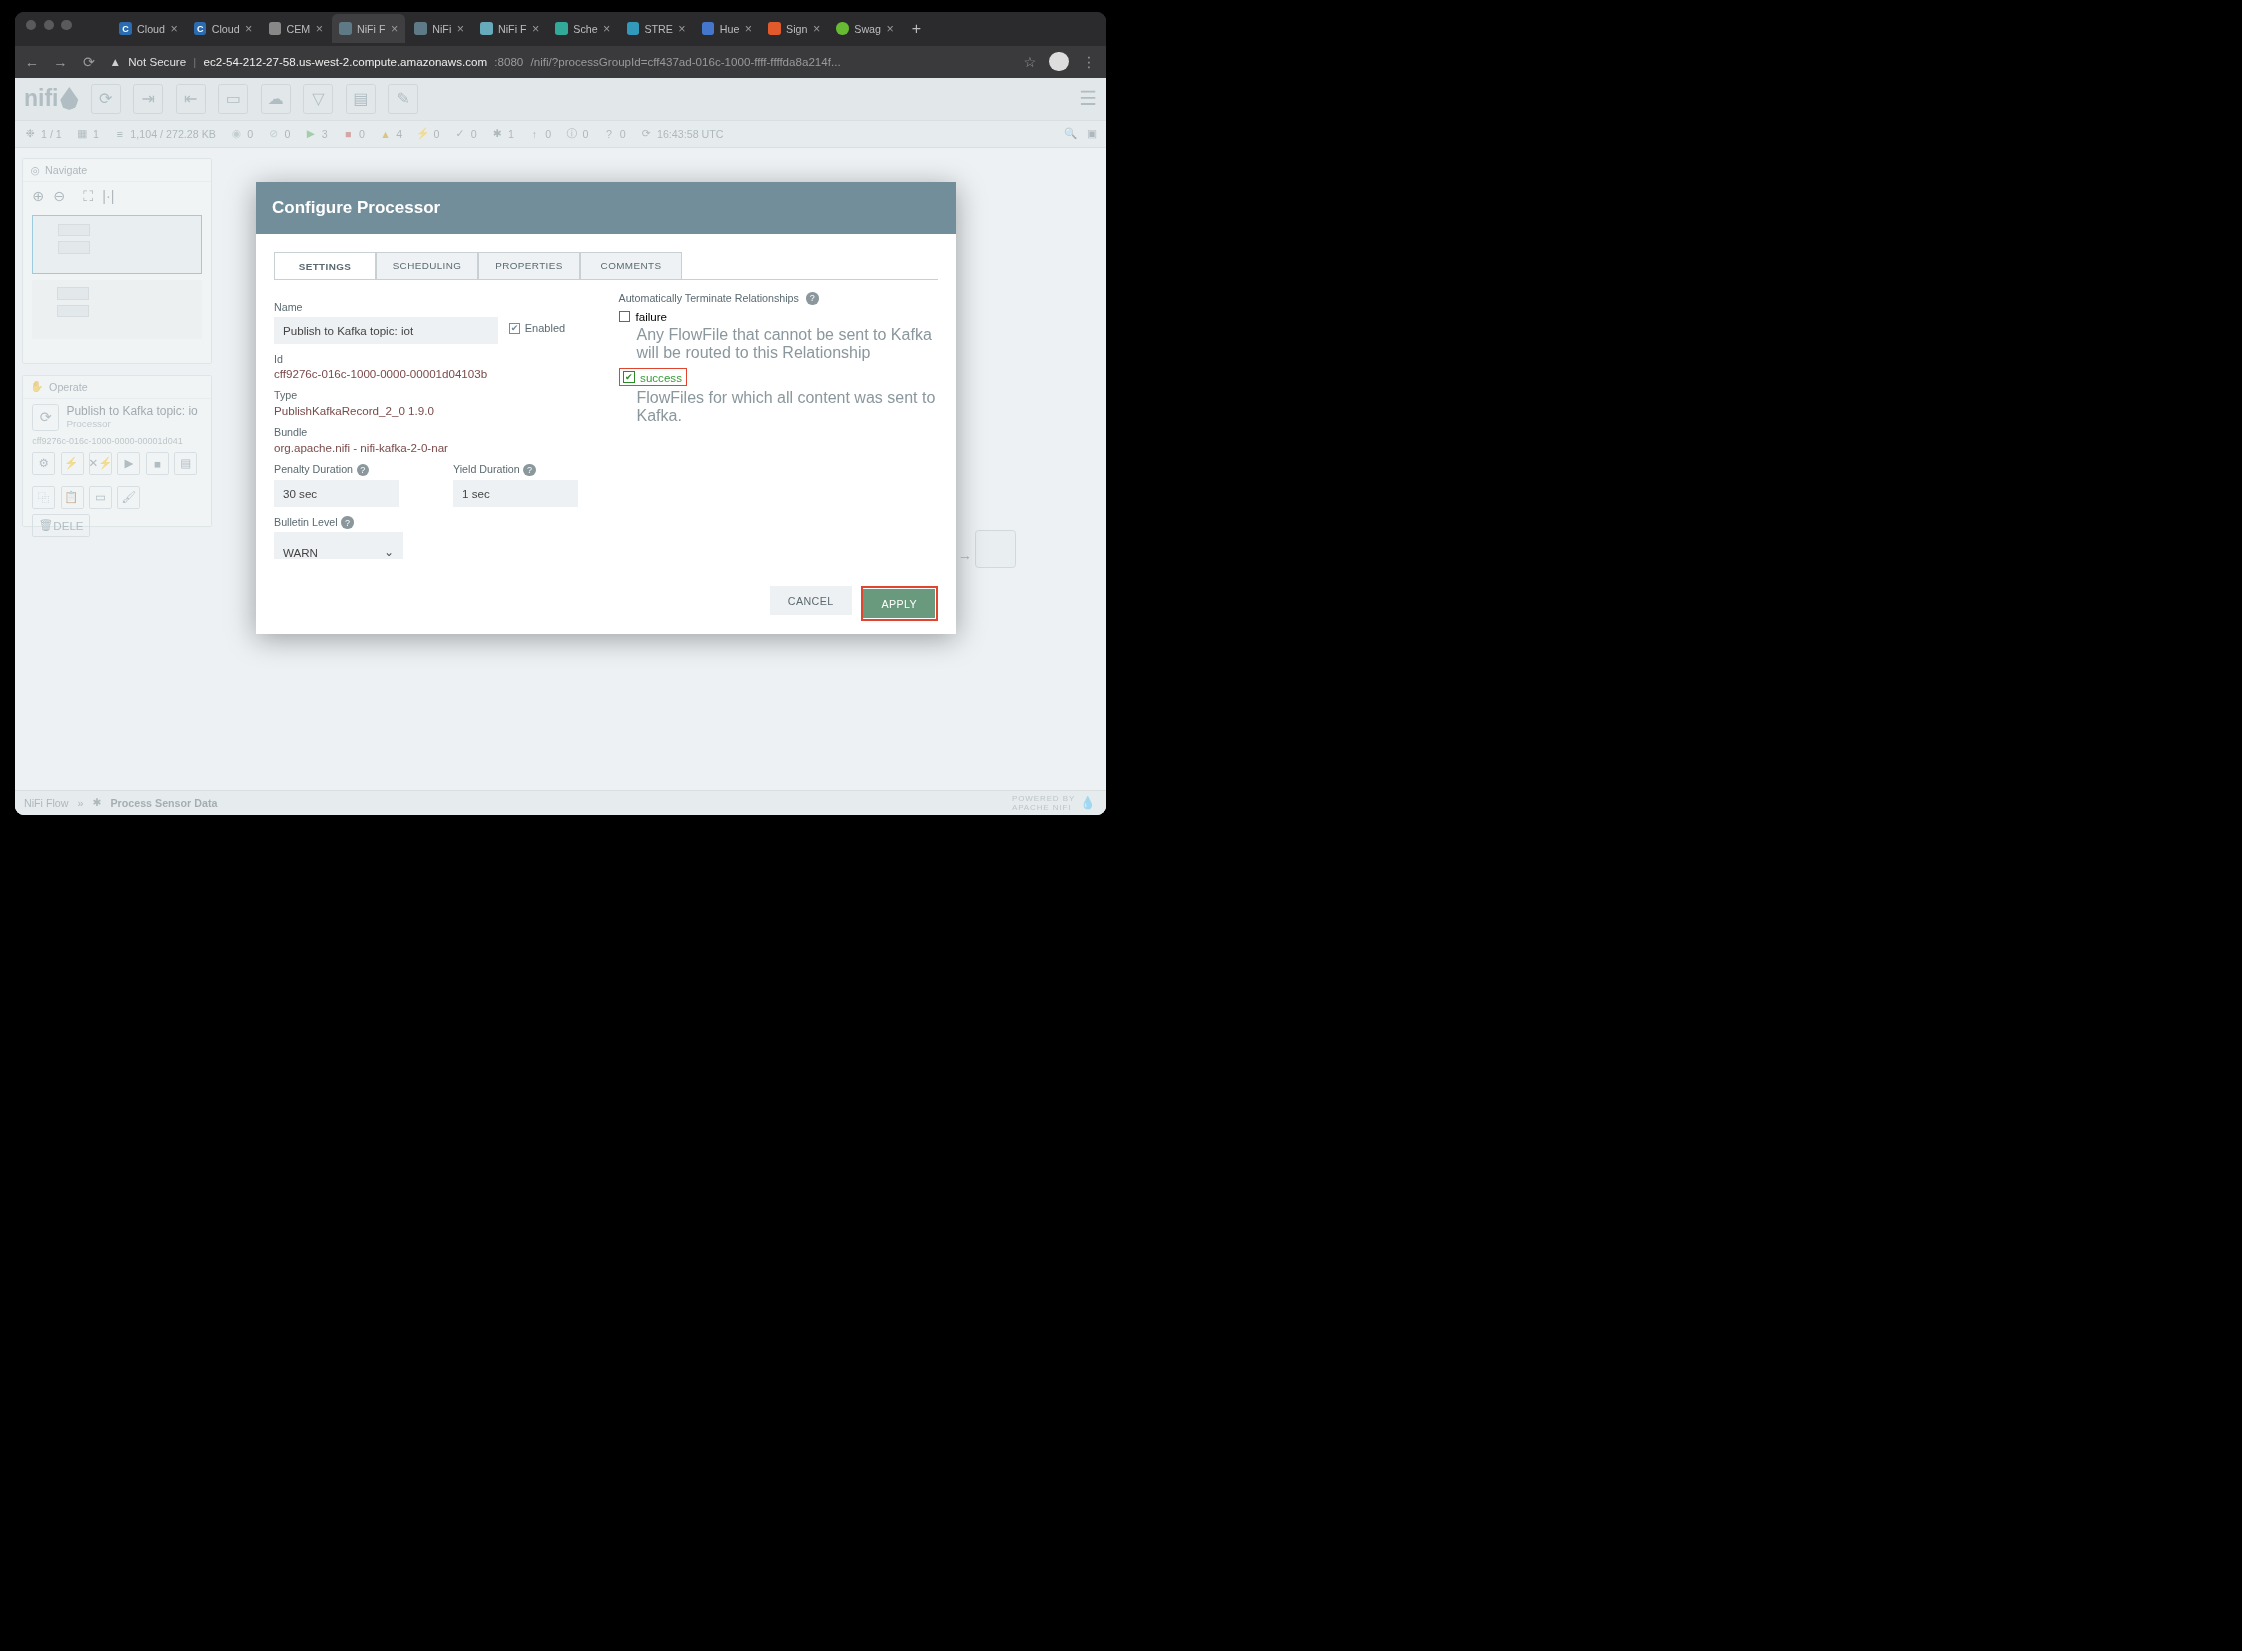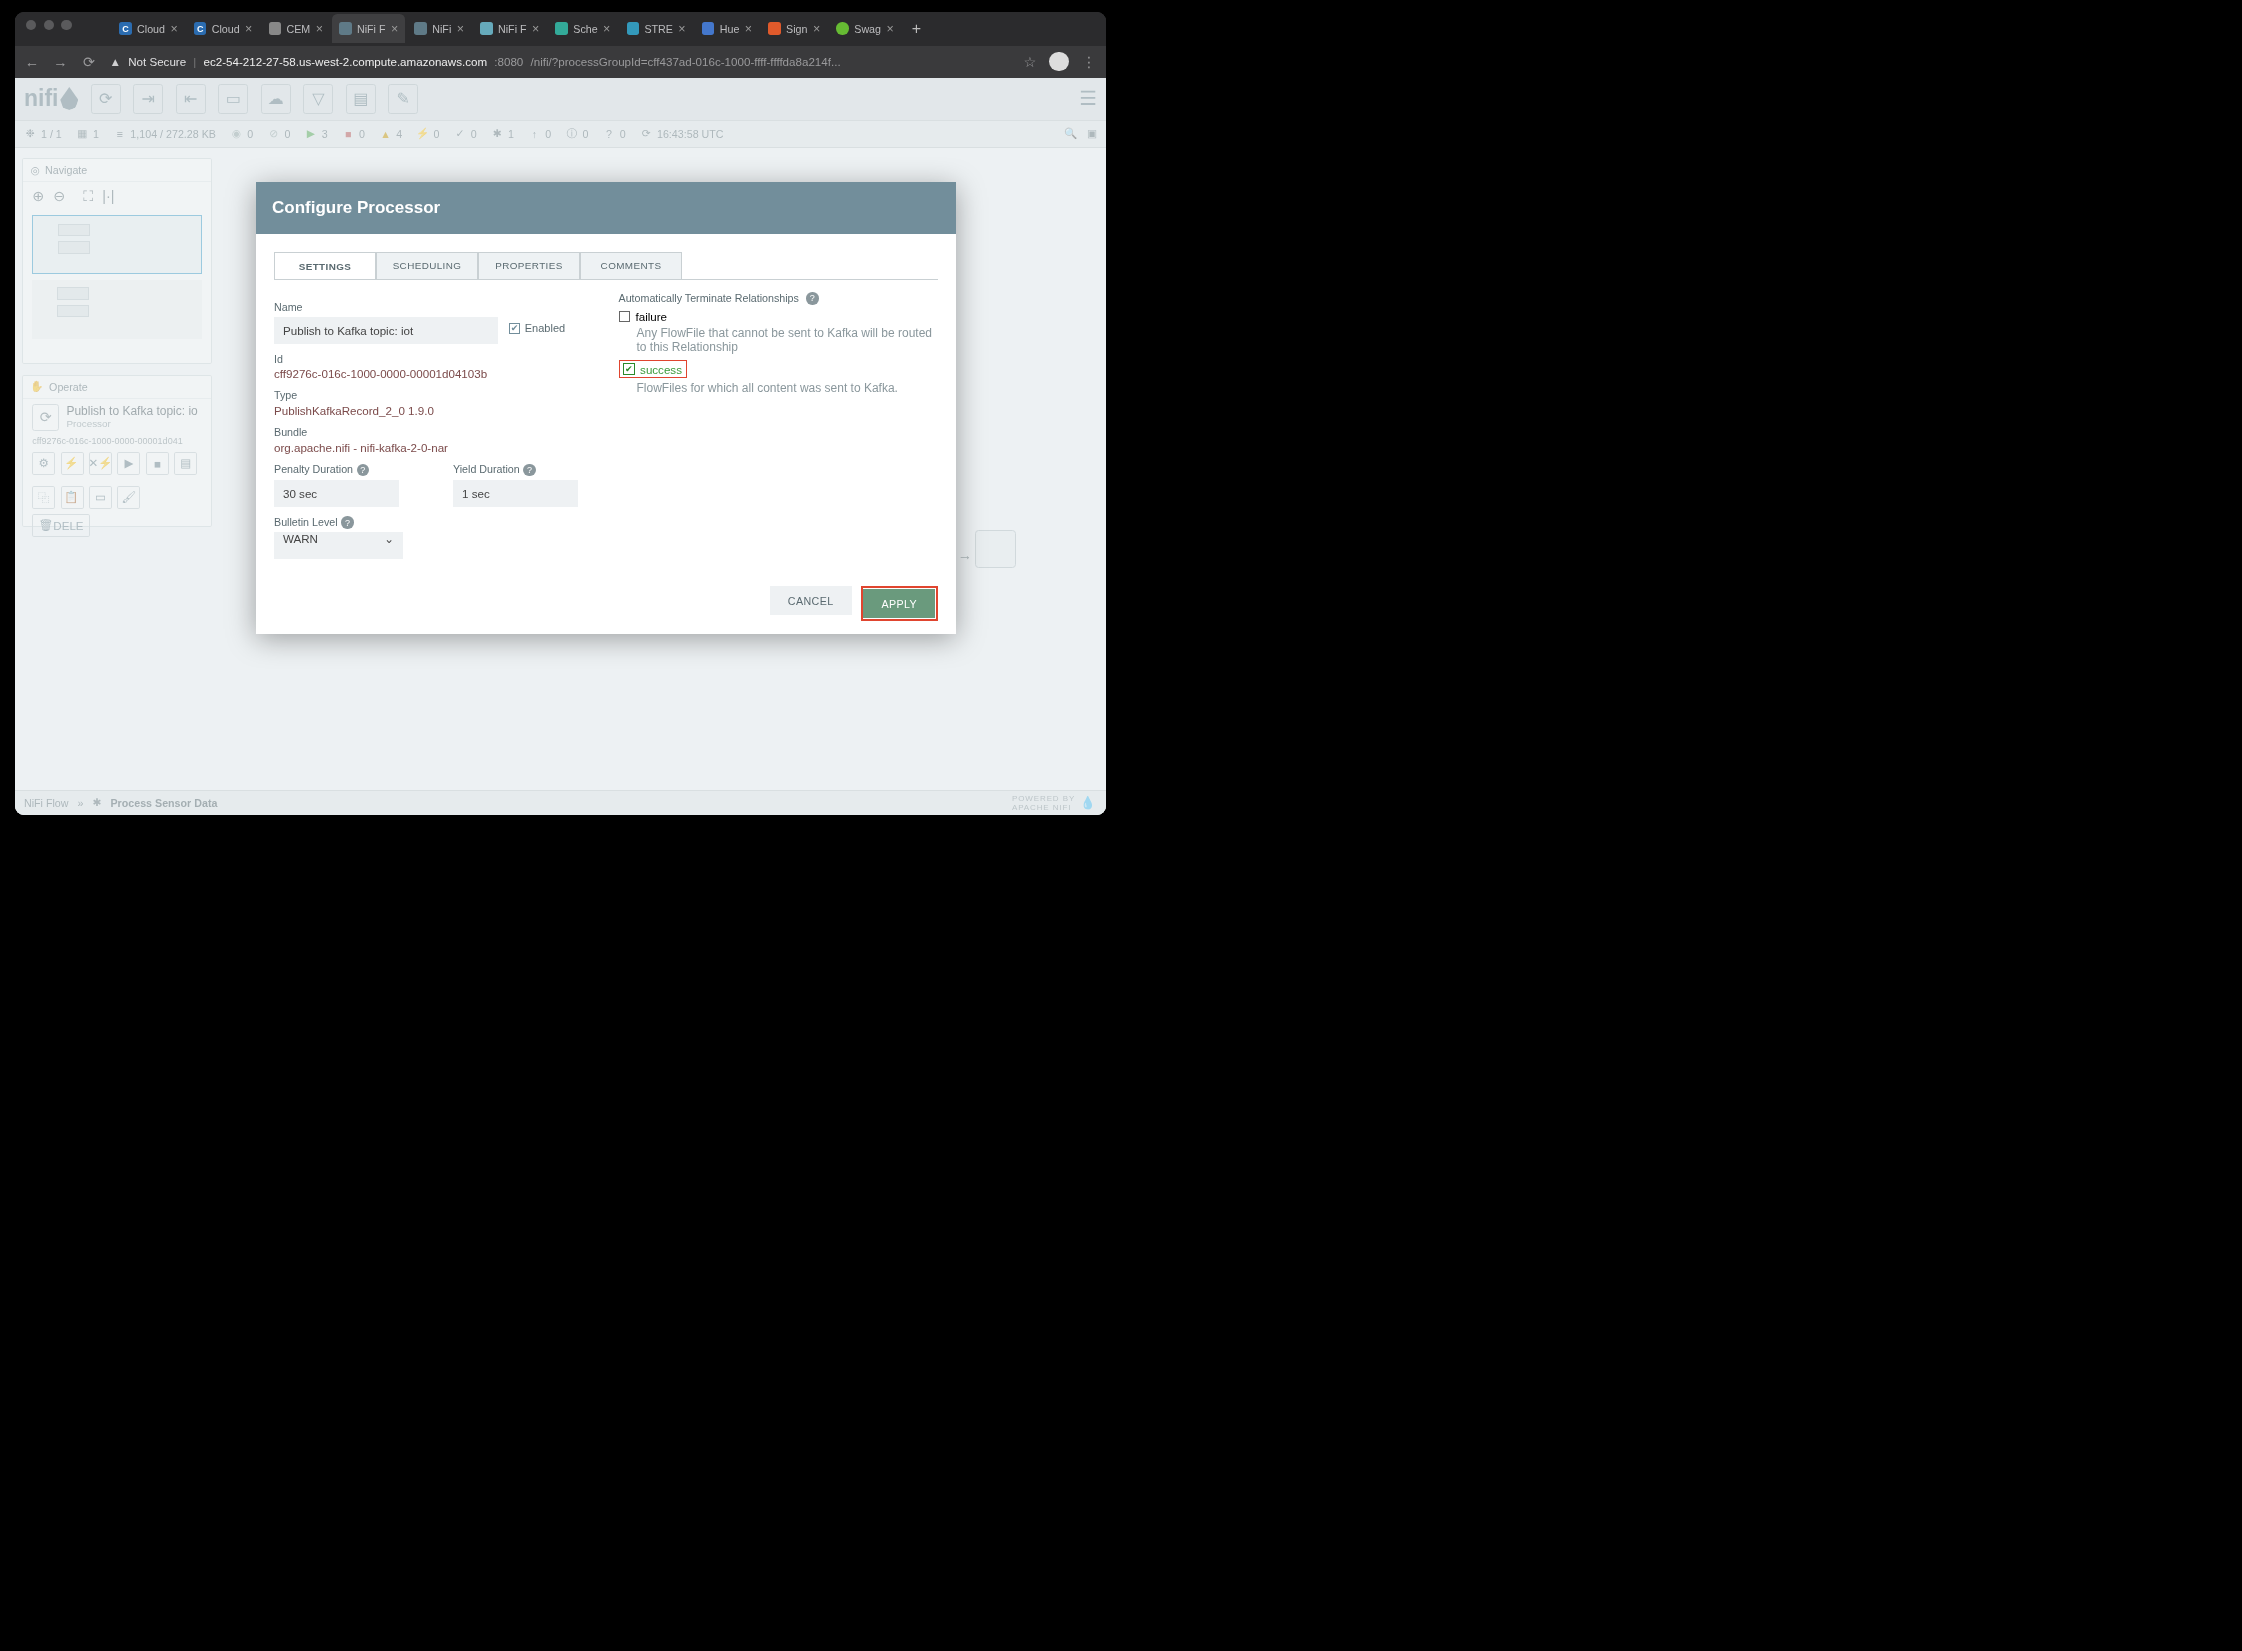--- a/index.html
+++ b/index.html
@@ -60,29 +60,29 @@
 .dlg-tab.active { background: #fff; font-weight: 600; position: relative; top: 0.9px; }
 .dlg-body { display: flex; padding: 12.5px 18px; gap: 25px; }
 .col { flex: 1; }
 .fld-lbl { font-size: 10.7px; color: #5a6a70; margin-top: 9px; }
 .fld-val { font-size: 11.6px; color: #7b4a4a; margin-top: 2.7px; }
 .inp { width: 224px; height: 27px; background: #eef1f3; border: none; padding: 0 9px; font-size: 11.6px; color: #444; margin-top: 3.6px; }
 .inline-chk { display: inline-flex; align-items: center; gap: 4.5px; font-size: 11px; color: #5a6a70; }
 .chkbox { width: 11.6px; height: 11.6px; border: 1.8px solid #728e9b; display:inline-flex;align-items:center;justify-content:center;font-size:9px;color:#728e9b; }
 .chkbox.on::before { content:"✔"; }
 .q { width:12.5px; height:12.5px; border-radius:50%; background:#8a979c; color:#fff; font-size:9px; display:inline-flex; align-items:center; justify-content:center; margin-left:3.6px; }
-.sel { width: 129px; height: 27px; background: #eef1f3; display:flex; align-items:flex-start; justify-content:space-between; padding:0 9px; font-size:11.6px; color:#444; margin-top:3.6px; }
+.sel { width: 129px; height: 27px; background: #eef1f3; display:flex; align-items:flex-end; justify-content:space-between; padding:0 9px; font-size:11.6px; color:#444; margin-top:3.6px; }
 .rel-lbl { font-size: 10.7px; color: #5a6a70; display:flex; align-items:center; gap:3.6px; }
 .rel-item { margin-top: 5.4px; }
 .rel-chk { display:flex; align-items:center; gap:5.4px; font-size:11.6px; }
 .rel-chk .box { width:11.6px; height:11.6px; border:1.8px solid #666; display:inline-flex;align-items:center;justify-content:center;font-size:9px; }
 .rel-chk.green { color:#3a9a3a; }
 .rel-chk.green .box { border-color:#2a8a2a; color:#2a8a2a; }
 .rel-chk.green .box::before { content:"✔"; }
-.rel-desc { font-size: 12px; color: #8a979c; margin: 2.7px 0 5.4px 18px; }
+.rel-desc { font-size: 16px; color: #8a979c; margin: 2.7px 0 5.4px 18px; }
 .highlight { border: 1.8px solid #e0452f; padding: 1.8px 3.6px; display:inline-flex; }
 .dlg-ft { position: absolute; bottom: 12.5px; right: 18px; display: flex; gap: 9px; }
 .btn { height: 29px; padding: 12px 18px; font-size: 10.7px; letter-spacing: 0.4px; display:flex;align-items:center;justify-content:center; }
 .btn-cancel { background: #eef1f3; color: #5a6a70; }
 .btn-apply { background: #6a9a7d; color: #fff; }
 .apply-wrap { border: 2.7px solid #e0452f; padding: 0.9px; }
 </style>
 </head>
 <body>
 

